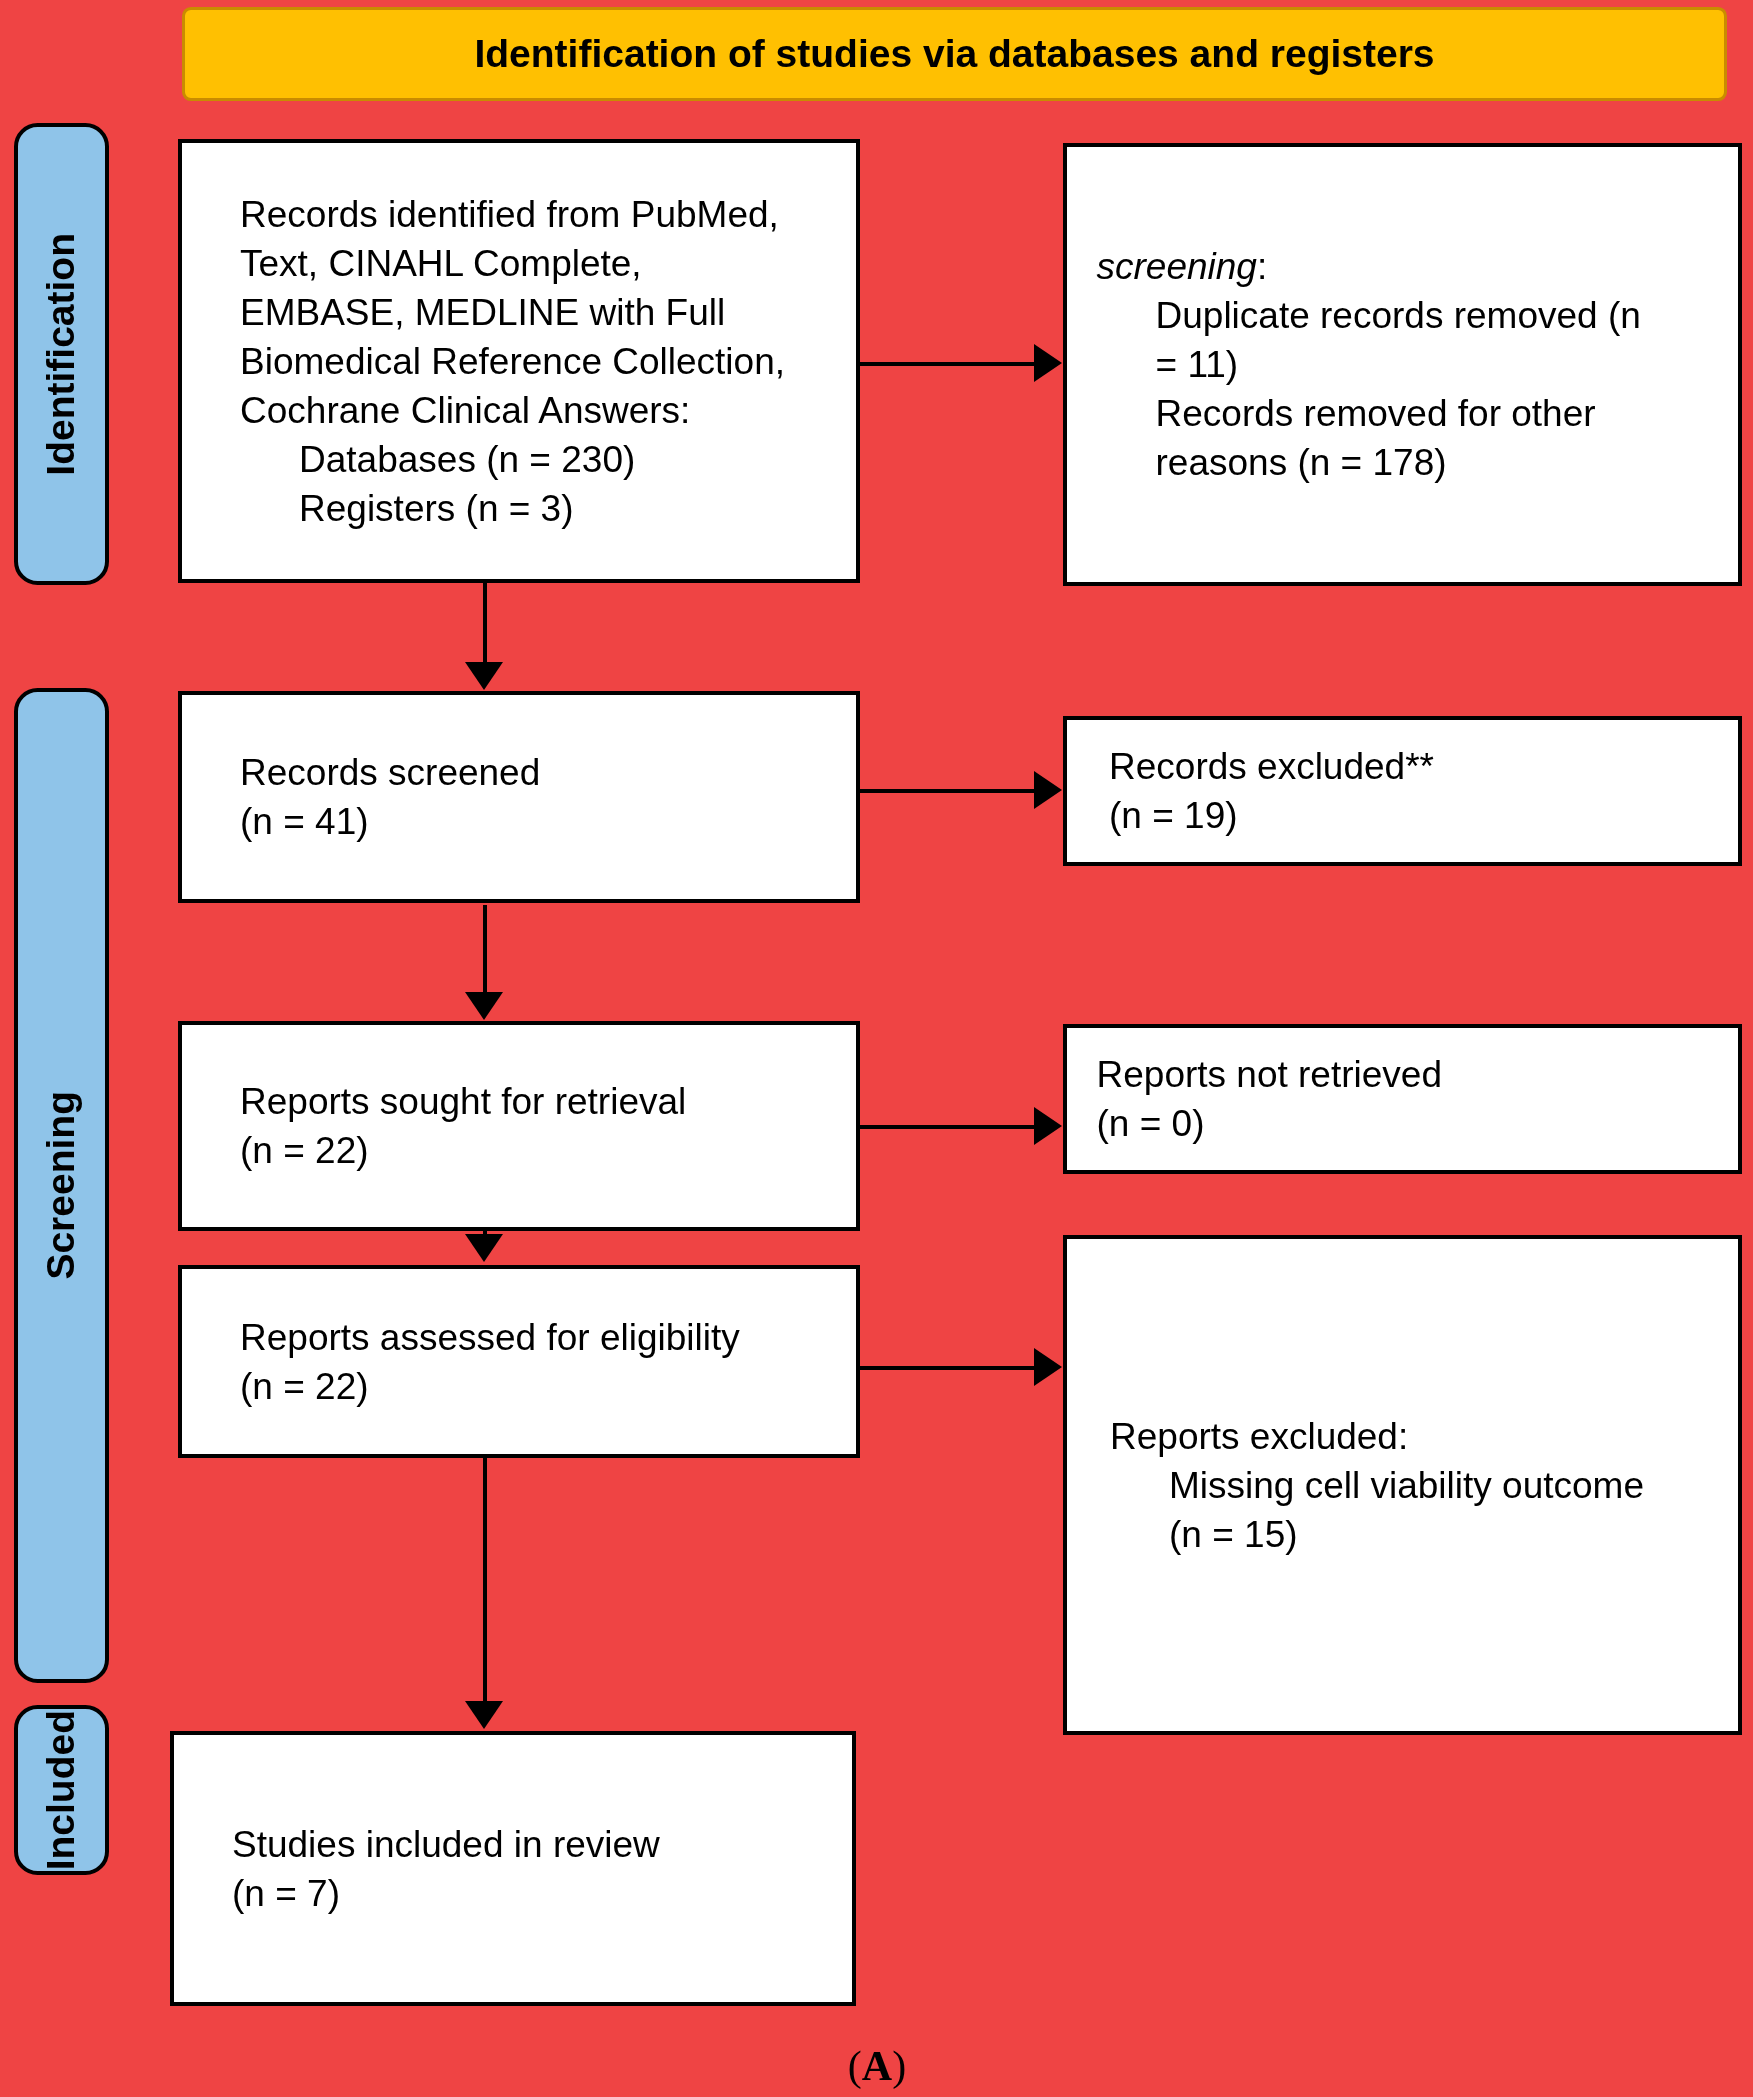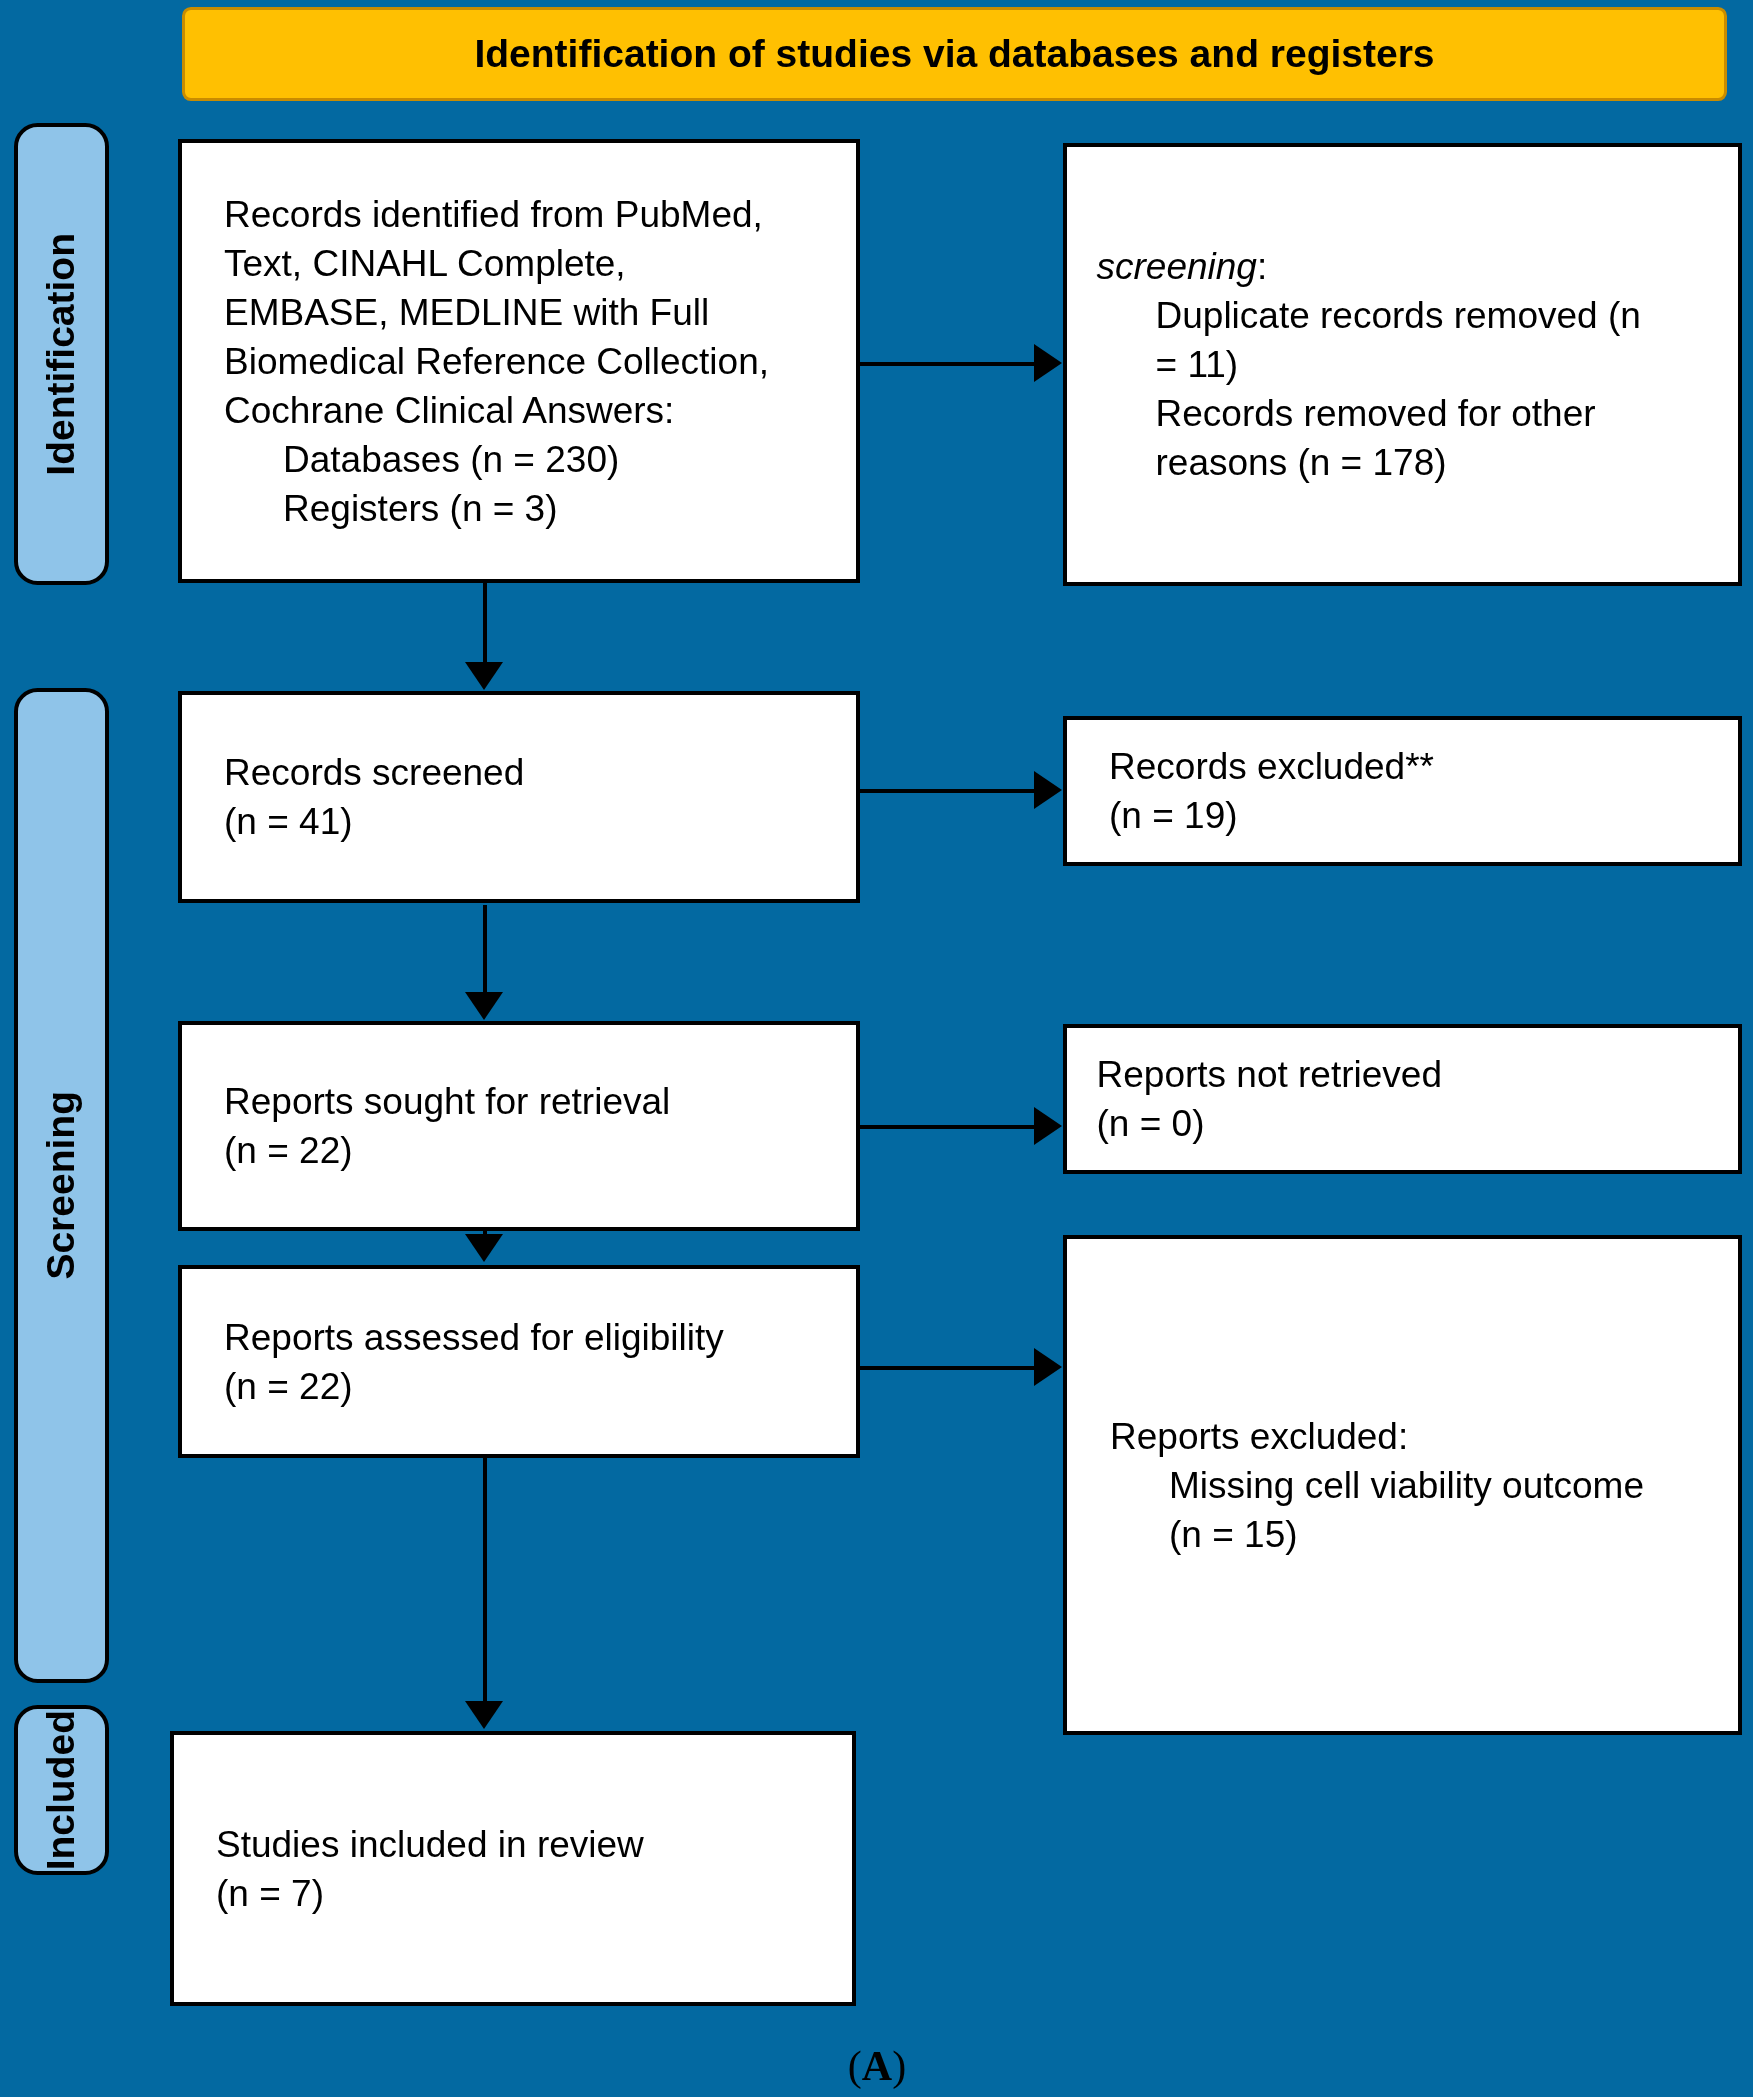--- a/index.html
+++ b/index.html
@@ -7,21 +7,21 @@
     --banner-border:#C98C00;
     --sidebar-fill:#8FC4E9;
     --line-color:#000000;
     --box-bg:#FFFFFF;
   }
   html,body{margin:0;padding:0;background:#ffffff;}
   .canvas{
     position:relative;
     width:1754px;
     height:2097px;
-    background:#0369a1;
+    background:#ef4444;
     font-family:"Liberation Sans", sans-serif;
     color:#000;
     overflow:hidden;
   }
   .banner{
     position:absolute;
     left:182px; top:7.4px; width:1545px; height:94px;
     background:var(--banner-fill);
     border:3.9px solid var(--banner-border);
     border-radius:8.9px;
@@ -45,21 +45,21 @@
     font-weight:bold;
     white-space:nowrap;
   }
   .box{
     position:absolute;
     background:var(--box-bg);
     border:4.9px solid var(--line-color);
     box-sizing:border-box;
     display:flex; flex-direction:column; justify-content:center;
     font-size:37px; line-height:49px;
-    padding-left:42px; padding-right:19.7px;
+    padding-left:58px; padding-right:19.7px;
   }
   .box .ln{white-space:nowrap;}
   .box .ln.ind{padding-left:59px;}
   .box .it{font-style:italic;}
   .shaft-h{position:absolute; height:3.9px; background:var(--line-color);}
   .shaft-v{position:absolute; width:3.9px; background:var(--line-color);}
   .ah-right{
     position:absolute; width:0; height:0; border-style:solid;
     border-width:19.7px 0 19.7px 28.5px;
     border-color:transparent transparent transparent var(--line-color);

